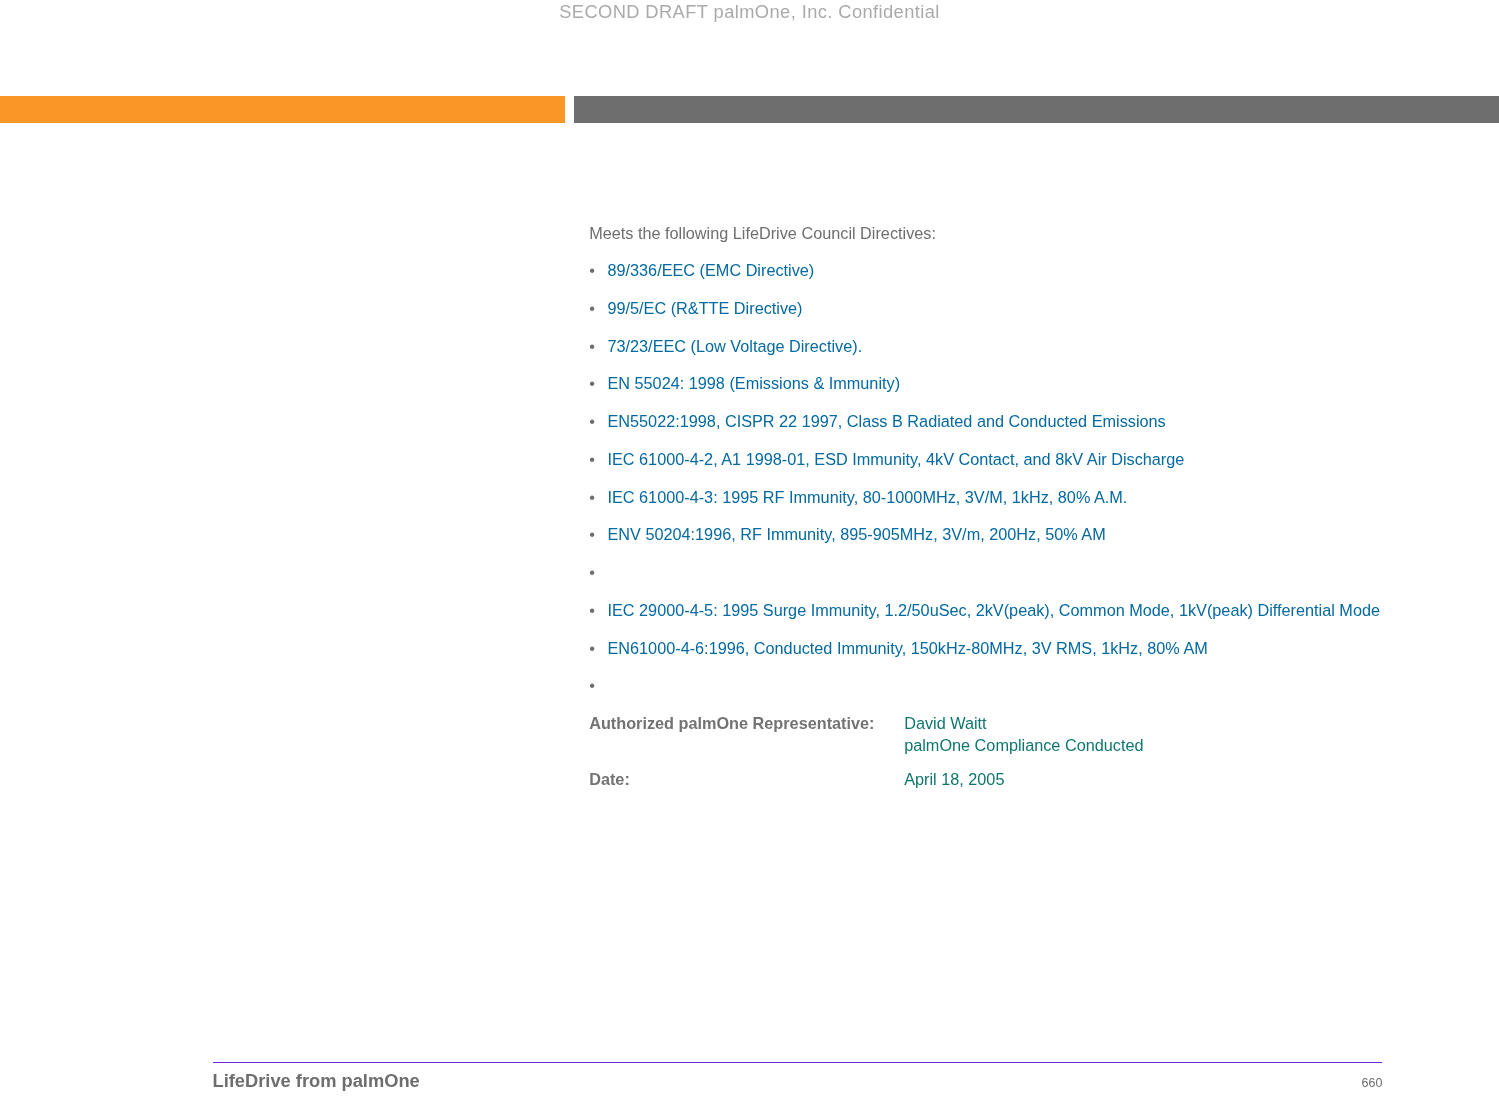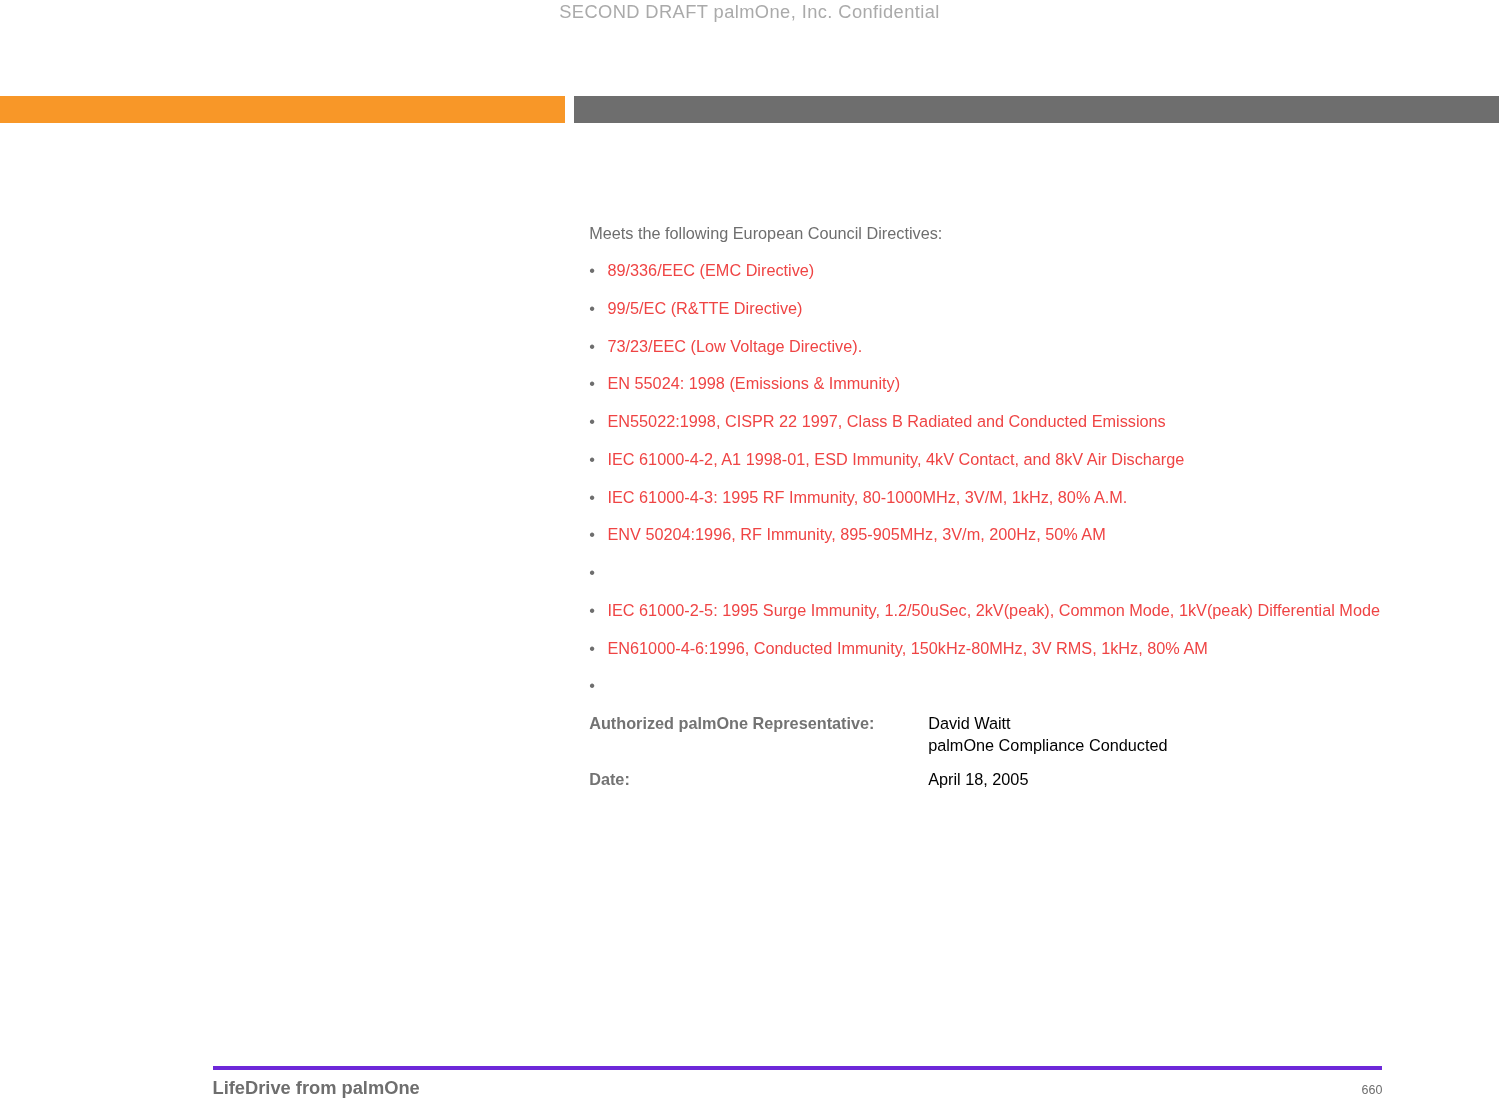--- a/index.html
+++ b/index.html
@@ -59,42 +59,41 @@
     .bullet-row {
       display: flex;
       margin-bottom: 15.8px;
     }
     .bullet-dot {
       width: 18.3px;
       flex-shrink: 0;
       color: #6e6e6e;
     }
     .bullet-text {
-      color: #ef4444;
+      color: #0369a1;
     }
     .info-row {
       display: flex;
       margin-bottom: 11.7px;
     }
     .info-label {
       width: 315px;
       flex-shrink: 0;
       font-weight: bold;
       color: #737373;
     }
     .info-value {
-      color: #000000;
-      margin-left: 24px;
+      color: #0f766e;
     }
     .footer {
       position: absolute;
-      bottom: 20px;
+      bottom: 27px;
       left: 212.5px;
       right: 116.667px;
-      border-top: 4px solid #6d28d9;
+      border-top: 1px solid #6d28d9;
       padding-top: 6.7px;
       display: flex;
       justify-content: space-between;
       align-items: baseline;
       gap: 48px;
     }
     .footer-title {
       font-size: 18.3px;
       font-weight: bold;
       color: #6e6e6e;
@@ -110,21 +109,21 @@
 <div class="header-watermark">SECOND DRAFT palmOne, Inc.  Confidential</div>
 
 <div class="bar-row">
   <div class="bar-orange"></div>
   <div class="bar-gap"></div>
   <div class="bar-gray"></div>
 </div>
 
 <div class="content">
 
-  <div class="para">Meets the following European Council Directives:</div>
+  <div class="para">Meets the following LifeDrive Council Directives:</div>
 
   <div class="bullet-row">
     <div class="bullet-dot">•</div>
     <div class="bullet-text">89/336/EEC (EMC Directive)</div>
   </div>
   <div class="bullet-row">
     <div class="bullet-dot">•</div>
     <div class="bullet-text">99/5/EC (R&amp;TTE Directive)</div>
   </div>
   <div class="bullet-row">
@@ -151,21 +150,21 @@
   </div>
   <div class="bullet-row">
     <div class="bullet-dot">•</div>
     <div class="bullet-text">ENV 50204:1996, RF Immunity, 895-905MHz, 3V/m, 200Hz, 50% AM</div>
   </div>
   <div class="bullet-row">
     <div class="bullet-dot">•</div>
   </div>
   <div class="bullet-row">
     <div class="bullet-dot">•</div>
-    <div class="bullet-text">IEC 61000-2-5: 1995 Surge Immunity, 1.2/50uSec, 2kV(peak), Common Mode, 1kV(peak) Differential Mode</div>
+    <div class="bullet-text">IEC 29000-4-5: 1995 Surge Immunity, 1.2/50uSec, 2kV(peak), Common Mode, 1kV(peak) Differential Mode</div>
   </div>
   <div class="bullet-row">
     <div class="bullet-dot">•</div>
     <div class="bullet-text">EN61000-4-6:1996, Conducted Immunity, 150kHz-80MHz, 3V RMS, 1kHz, 80% AM</div>
   </div>
   <div class="bullet-row">
     <div class="bullet-dot">•</div>
   </div>
 
   <div class="info-row">

